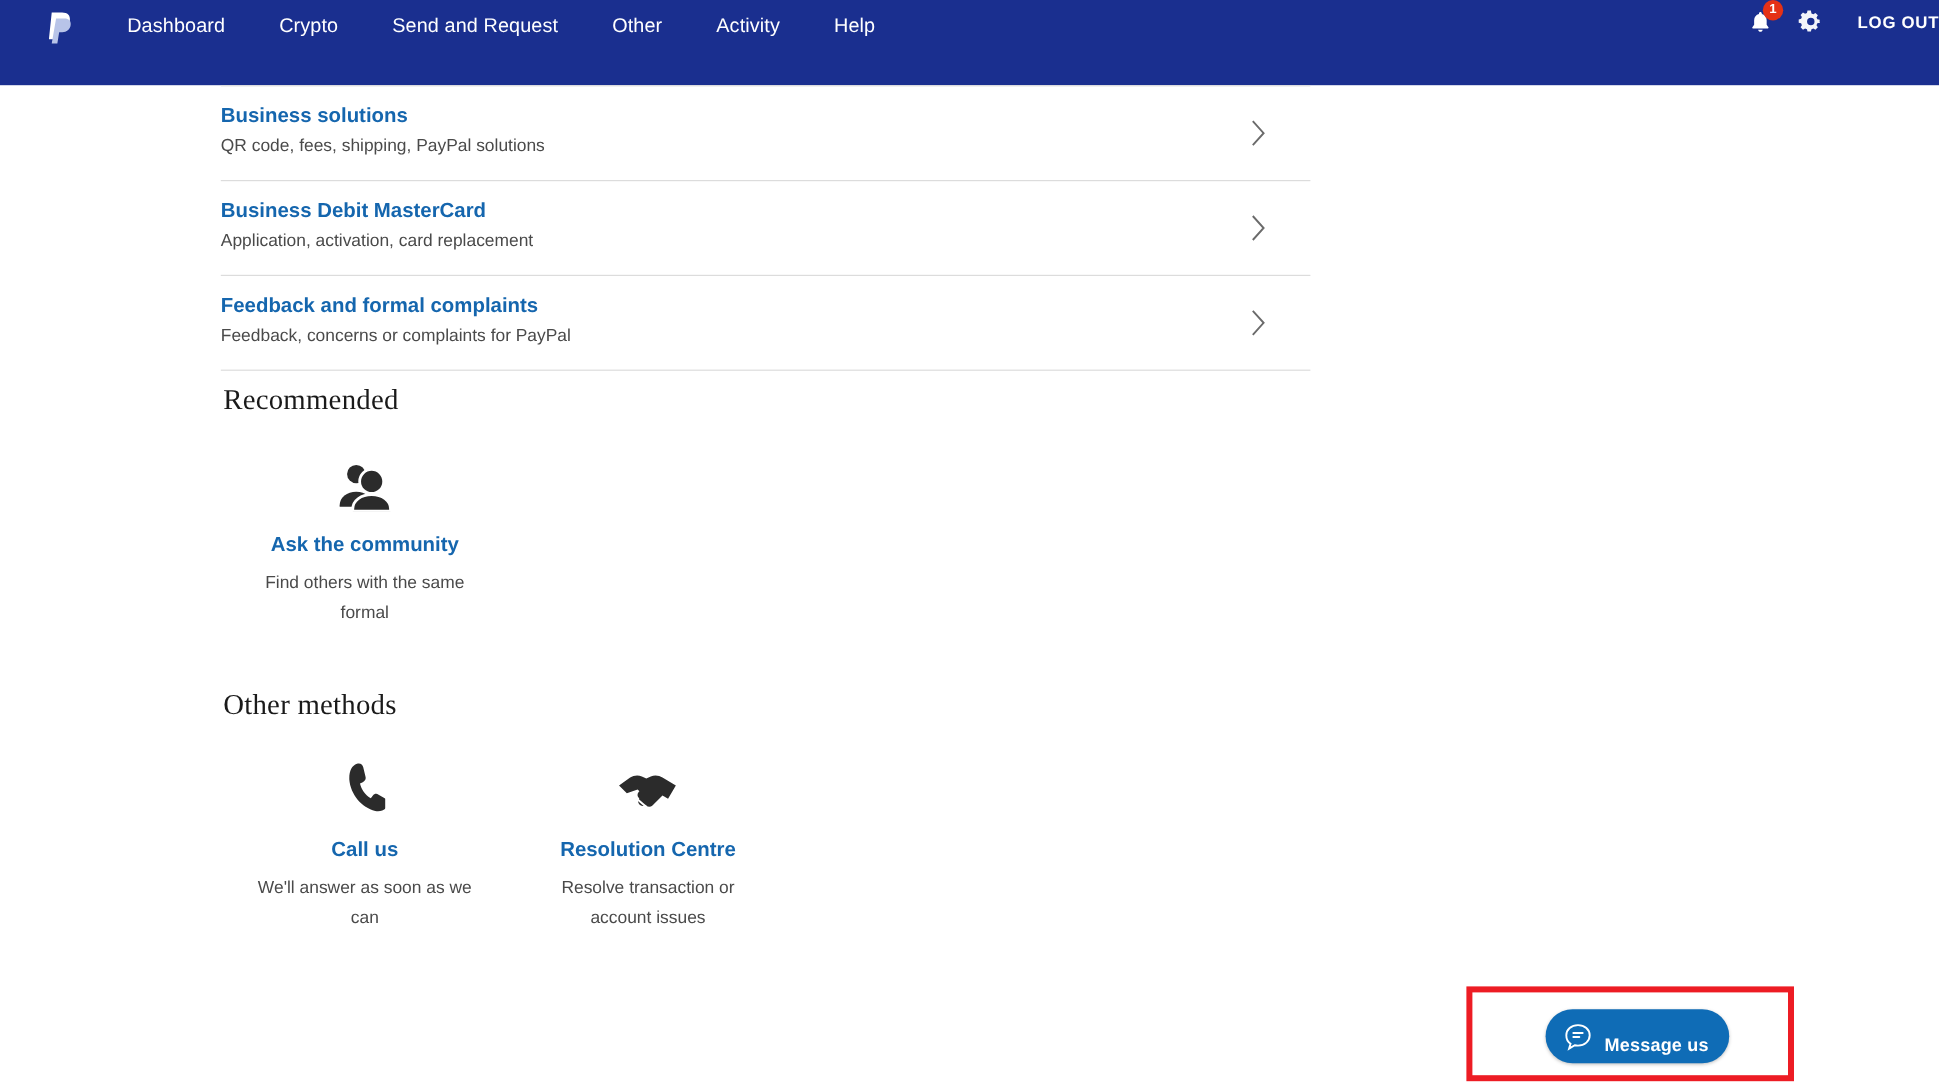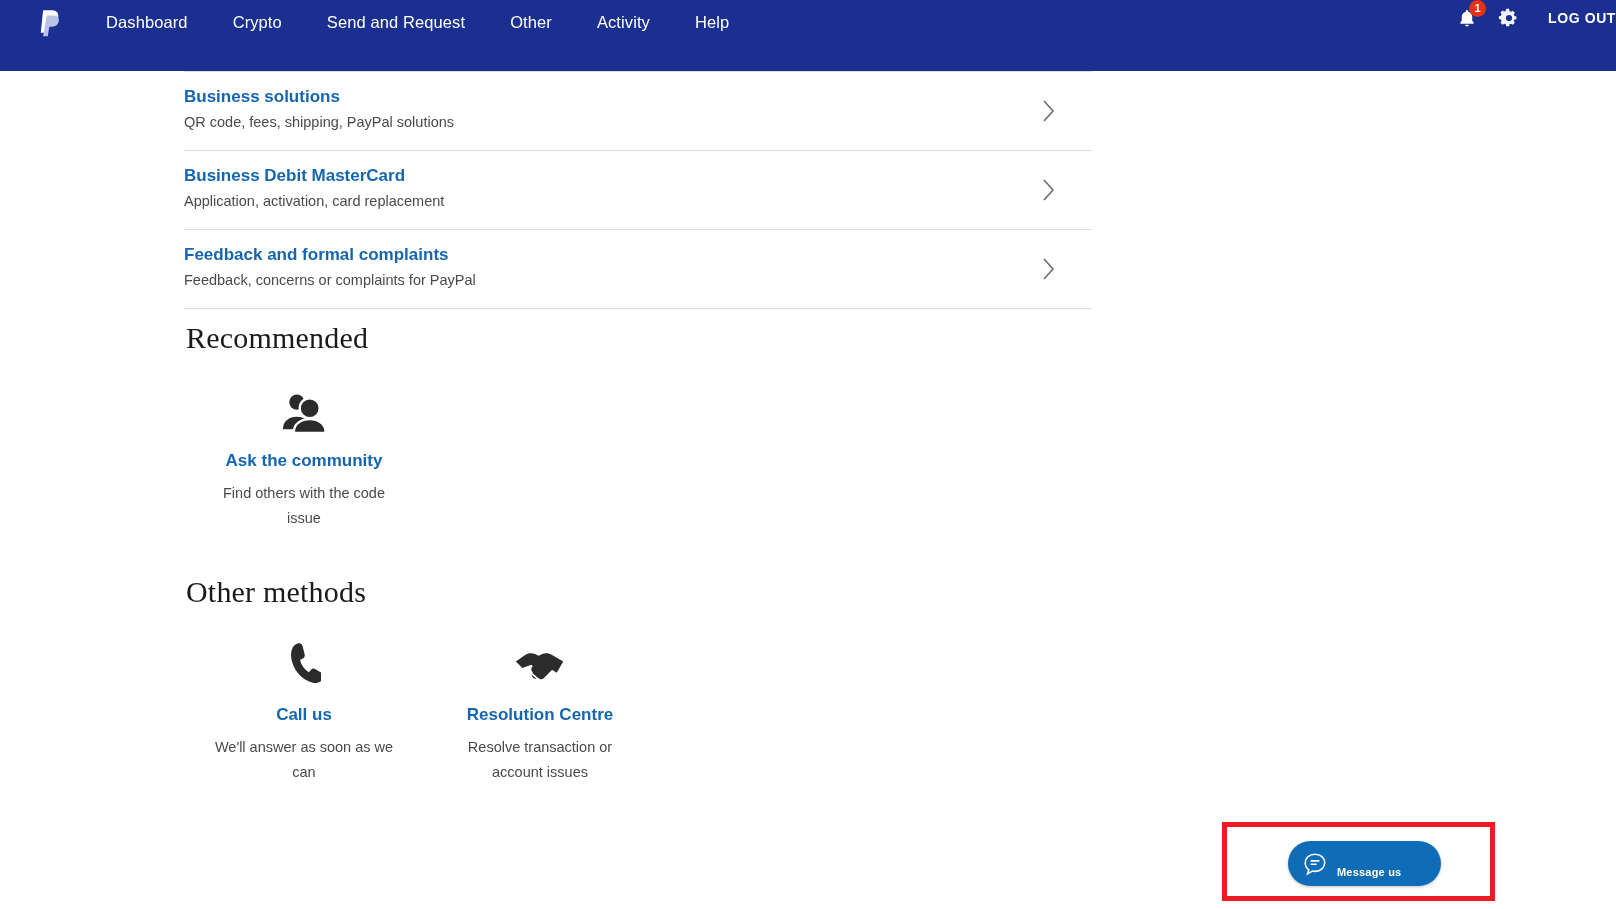--- a/index.html
+++ b/index.html
@@ -146,21 +146,21 @@
     right: 36px;
     top: 50%;
     transform: translateY(-50%);
     width: 14px;
     height: 24px;
   }
 
   
   .section-head {
     font-family: "Liberation Serif", serif;
-    font-size: 30px;
+    font-size: 24px;
     font-weight: normal;
     color: #1a1a1a;
     letter-spacing: 0.2px;
   }
 
   .sec-recommended {
     position: absolute;
     left: 186px;
     top: 250px;
   }
@@ -232,21 +232,21 @@
 
   .msg-icon {
     width: 26px;
     height: 26px;
     flex: 0 0 auto;
     margin-right: 9px;
   }
 
   .msg-label {
     color: #ffffff;
-    font-size: 11px;
+    font-size: 15px;
     font-weight: bold;
     letter-spacing: 0.2px;
     white-space: nowrap;
     margin-top: 16px;
   }
 </style>
 </head>
 <body>
 
 <div class="topnav">
@@ -339,21 +339,21 @@
       <div class="method">
         <div class="method-icon">
           <svg viewBox="0 0 52 42" width="50" height="40" aria-hidden="true">
             <circle cx="18.5" cy="9.5" r="8" fill="#2b2b2b"></circle>
             <path d="M4 37c0-7.2 6.5-12 14.5-12S33 29.8 33 37v1H4v-1z" fill="#2b2b2b"></path>
             <circle cx="32" cy="16" r="10.5" fill="#2b2b2b" stroke="#ffffff" stroke-width="2.4"></circle>
             <path d="M15.5 40c0-7.5 7.4-12.5 16.5-12.5S48.5 32.5 48.5 40v2h-33v-2z" fill="#2b2b2b" stroke="#ffffff" stroke-width="2.4"></path>
           </svg>
         </div>
         <div class="method-title">Ask the community</div>
-        <div class="method-sub">Find others with the code issue</div>
+        <div class="method-sub">Find others with the same formal</div>
       </div>
     </div>
   </div>
 
   <div class="sec-other">
     <div class="section-head">Other methods</div>
 
     <div class="method-grid">
 
       <div class="method">

